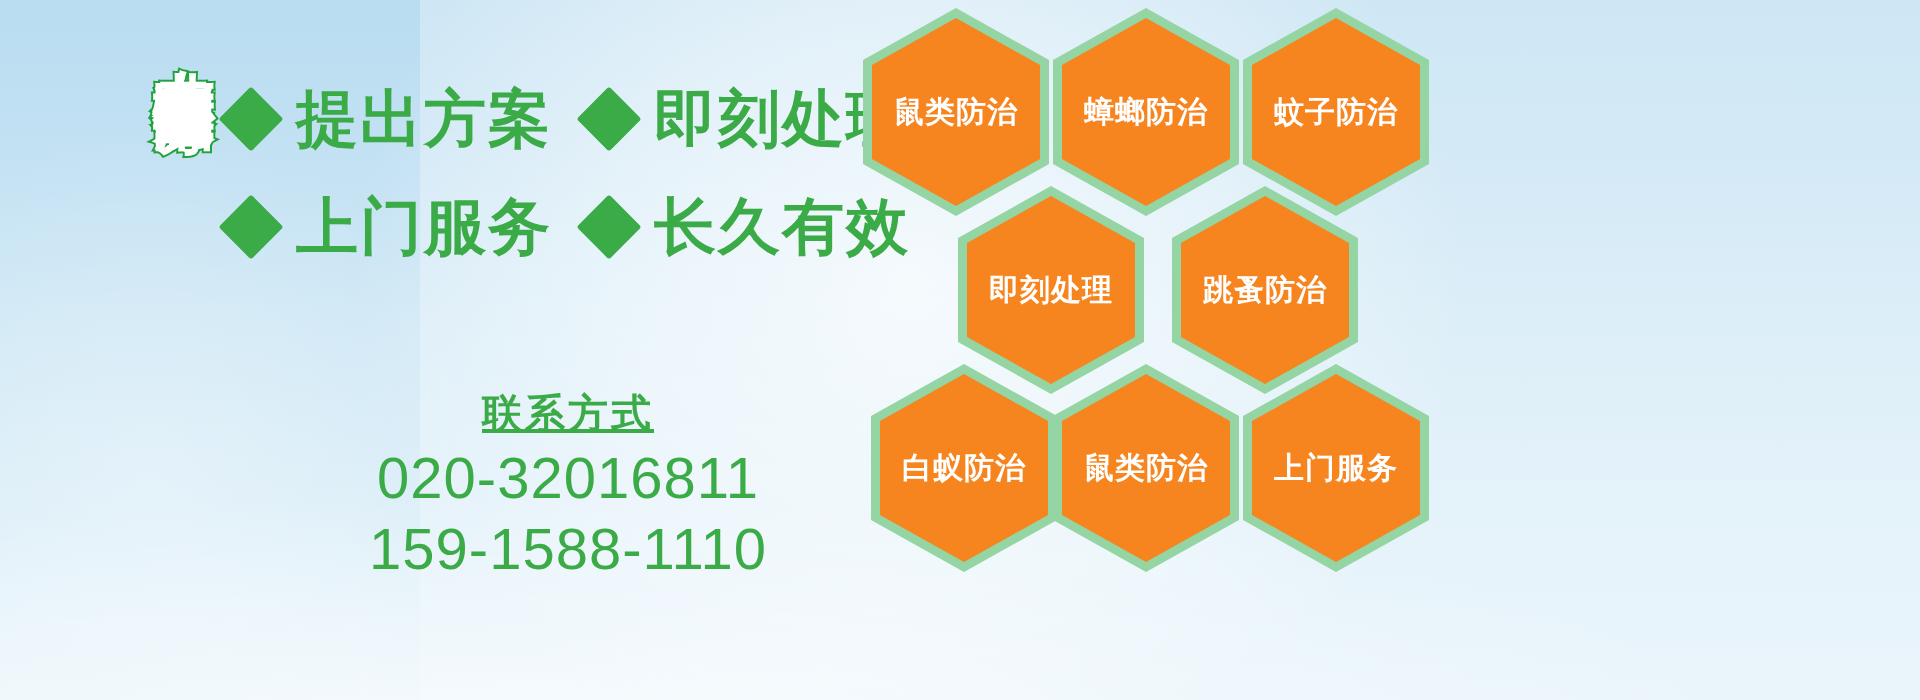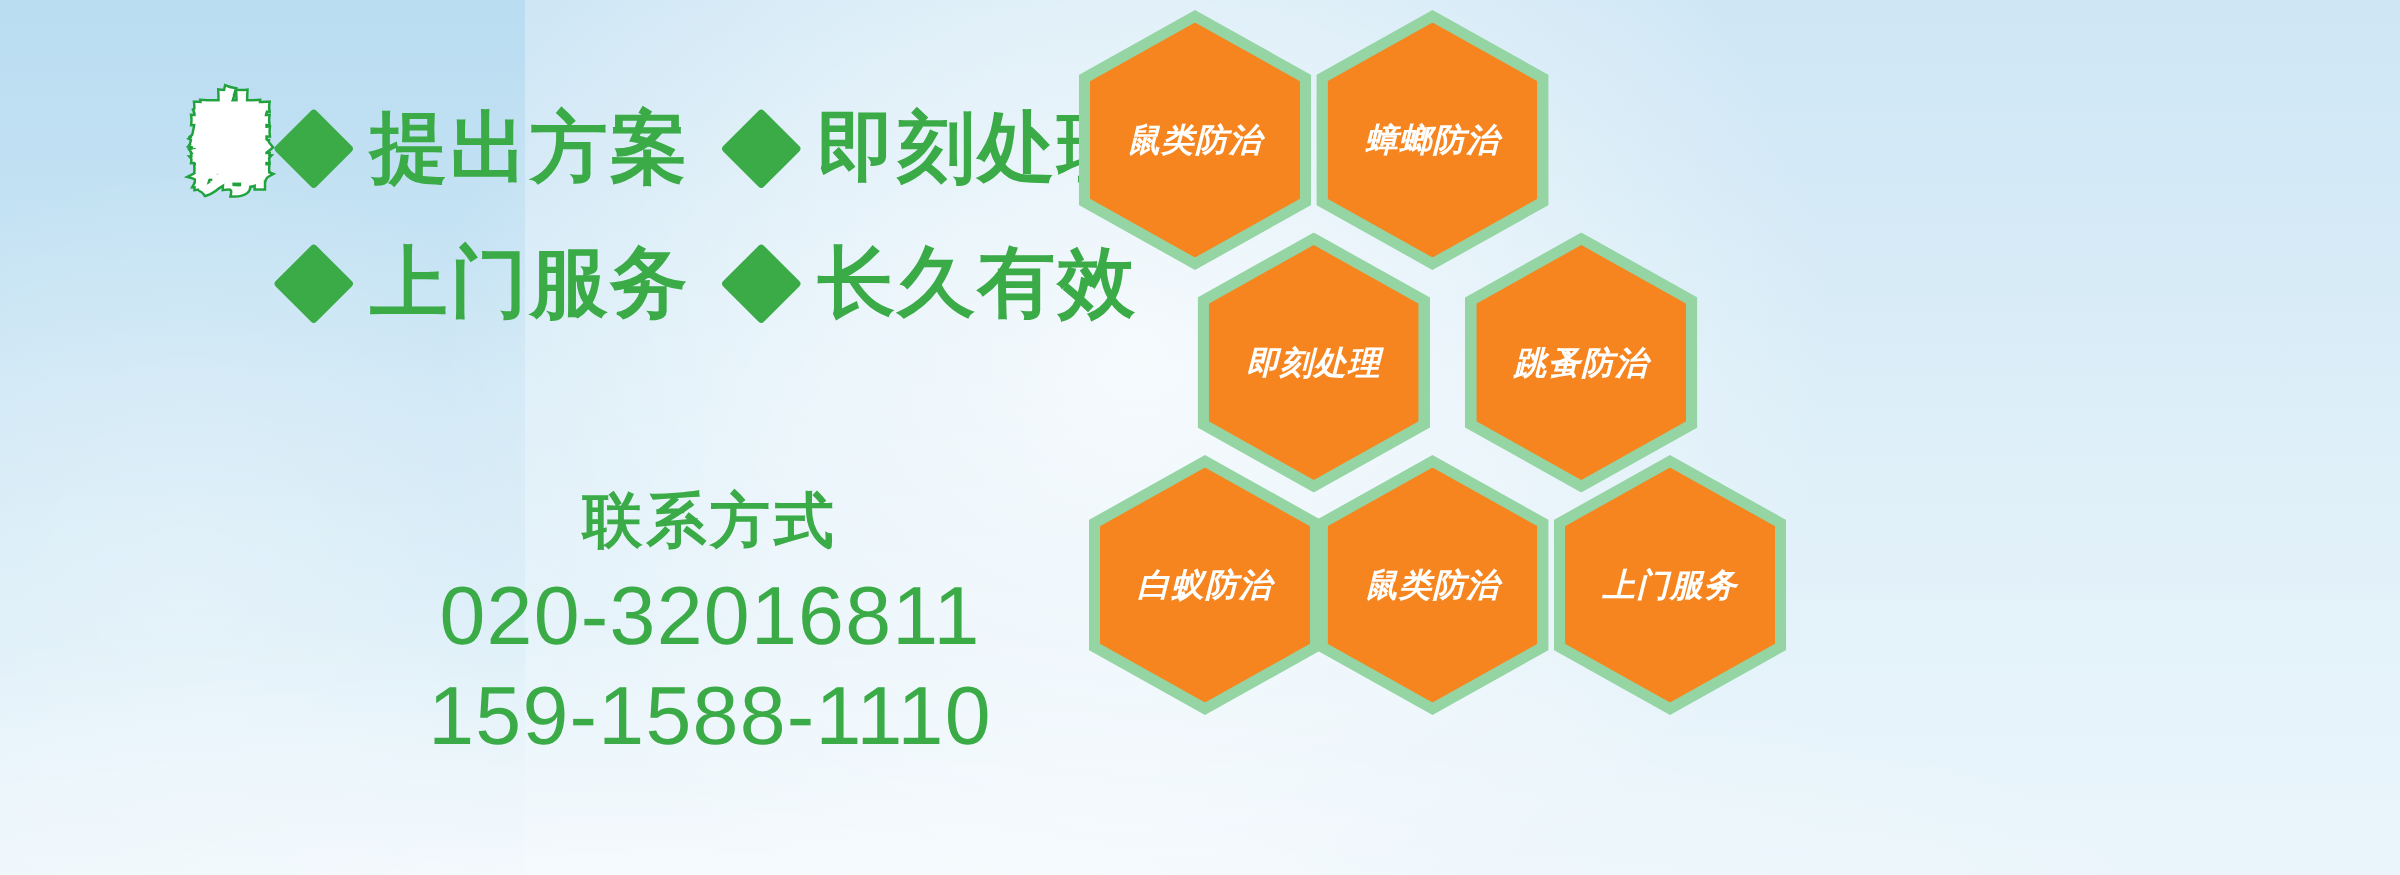--- a/index.html
+++ b/index.html
@@ -109,29 +109,30 @@
 
   
   #contact-block {
     position: absolute;
     left: 318px;
     top: 392px;
     width: 500px;
     text-align: center;
   }
   #contact-title {
-    font-size: 48px;
+    font-size: 40px;
     font-weight: bold;
     color: #3aab47;
     letter-spacing: 3px;
     line-height: 1.08;
     margin-bottom: 8px;
+    text-decoration: underline;
   }
   .phone-number {
-    font-size: 66px;
+    font-size: 58px;
     font-weight: normal;
     color: #3aab47;
     letter-spacing: 1px;
     line-height: 1.22;
   }
 
   
   #honeycomb {
     position: absolute;
     left: 855px;
@@ -159,25 +160,24 @@
     background: #f6851f;
     clip-path: polygon(50% 0%, 100% 25%, 100% 75%, 50% 100%, 0% 75%, 0% 25%);
   }
   .hex-label {
     position: absolute;
     inset: 0;
     display: flex;
     align-items: center;
     justify-content: center;
     color: #ffffff;
-    font-size: 26px;
+    font-size: 30px;
     font-weight: bold;
     letter-spacing: 1px;
     white-space: nowrap;
-    font-style: italic;
   }
 </style>
 </head>
 <body>
 
 <div id="banner">
 
   <div id="tint-left"></div>
   <div id="glow-left"></div>
   <div id="glow-center"></div>
@@ -220,20 +220,25 @@
     <div class="hex-cell" style="left:8px;  top:8px;">
       <div class="hex-outer"></div>
       <div class="hex-inner"></div>
       <div class="hex-label">鼠类防治</div>
     </div>
     <div class="hex-cell" style="left:198px; top:8px;text-align:right;">
       <div class="hex-outer"></div>
       <div class="hex-inner"></div>
       <div class="hex-label">蟑螂防治</div>
     </div>
+    <div class="hex-cell" style="left:388px; top:8px;">
+      <div class="hex-outer"></div>
+      <div class="hex-inner"></div>
+      <div class="hex-label">蚊子防治</div>
+    </div>
 
     <div class="hex-cell" style="left:103px; top:186px;">
       <div class="hex-outer"></div>
       <div class="hex-inner"></div>
       <div class="hex-label">即刻处理</div>
     </div>
     <div class="hex-cell" style="left:293px; top:186px;margin-left:24px;">
       <div class="hex-outer"></div>
       <div class="hex-inner"></div>
       <div class="hex-label">跳蚤防治</div>

